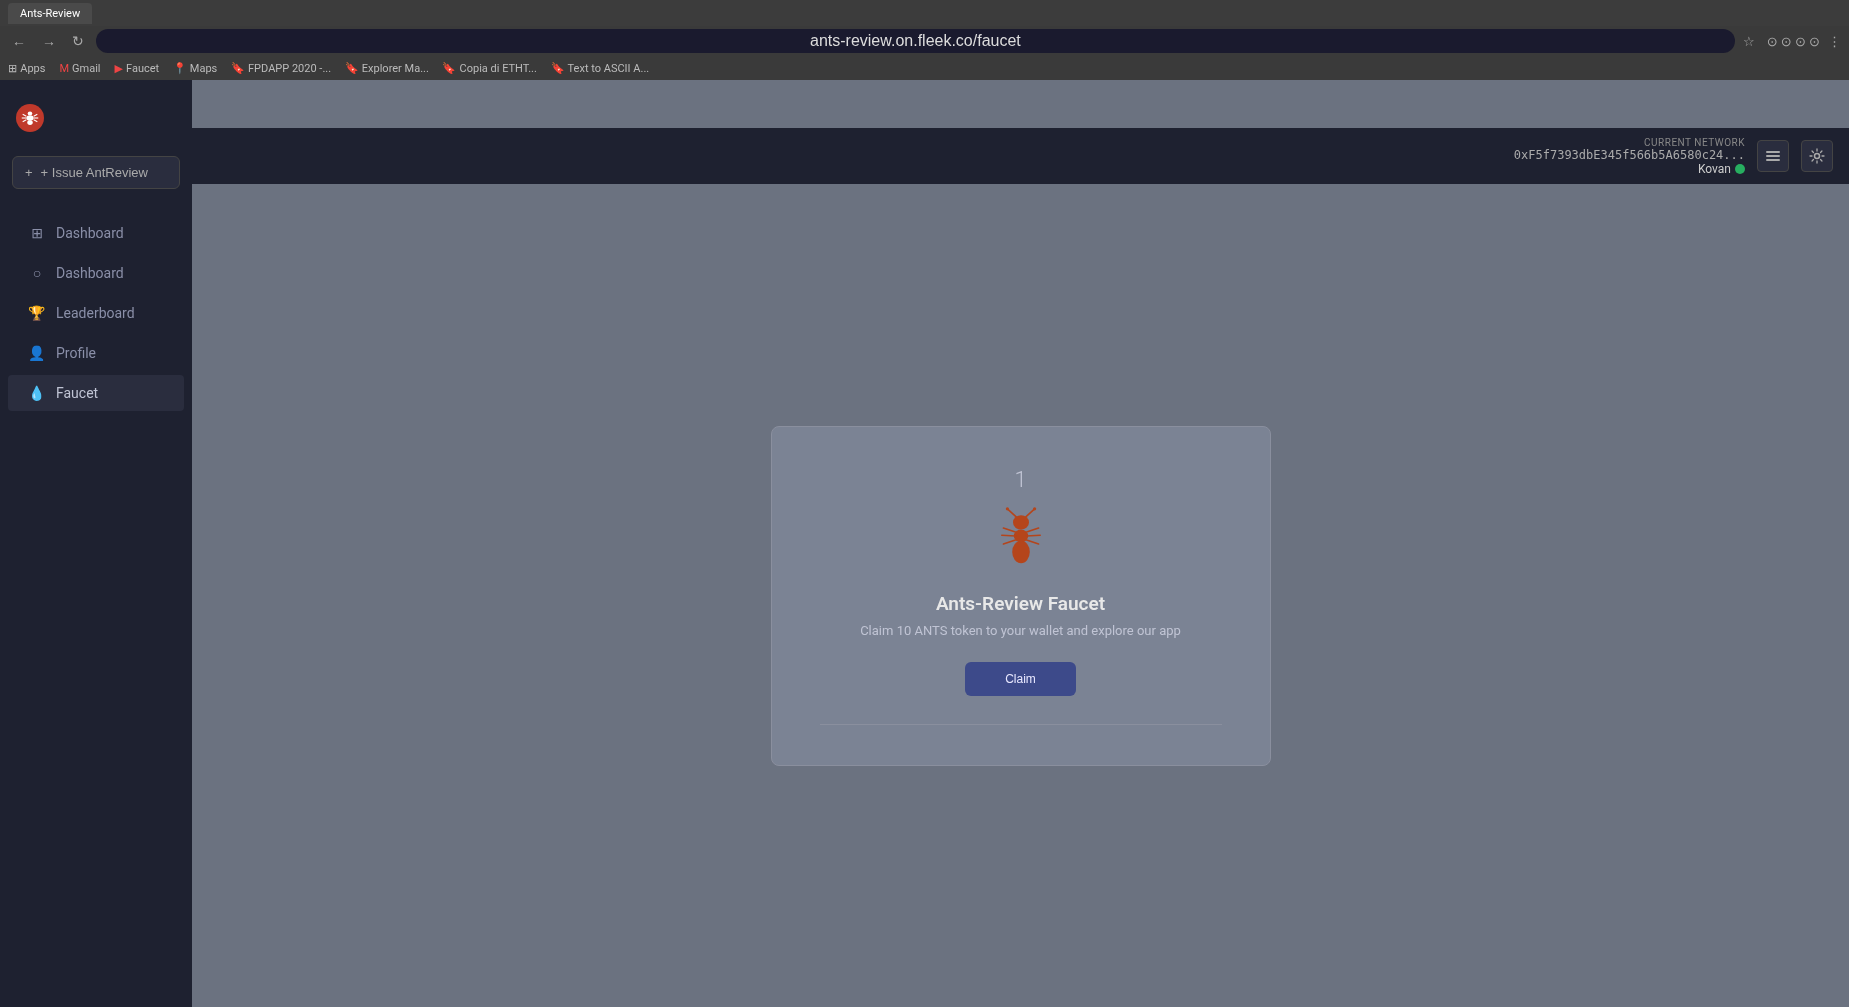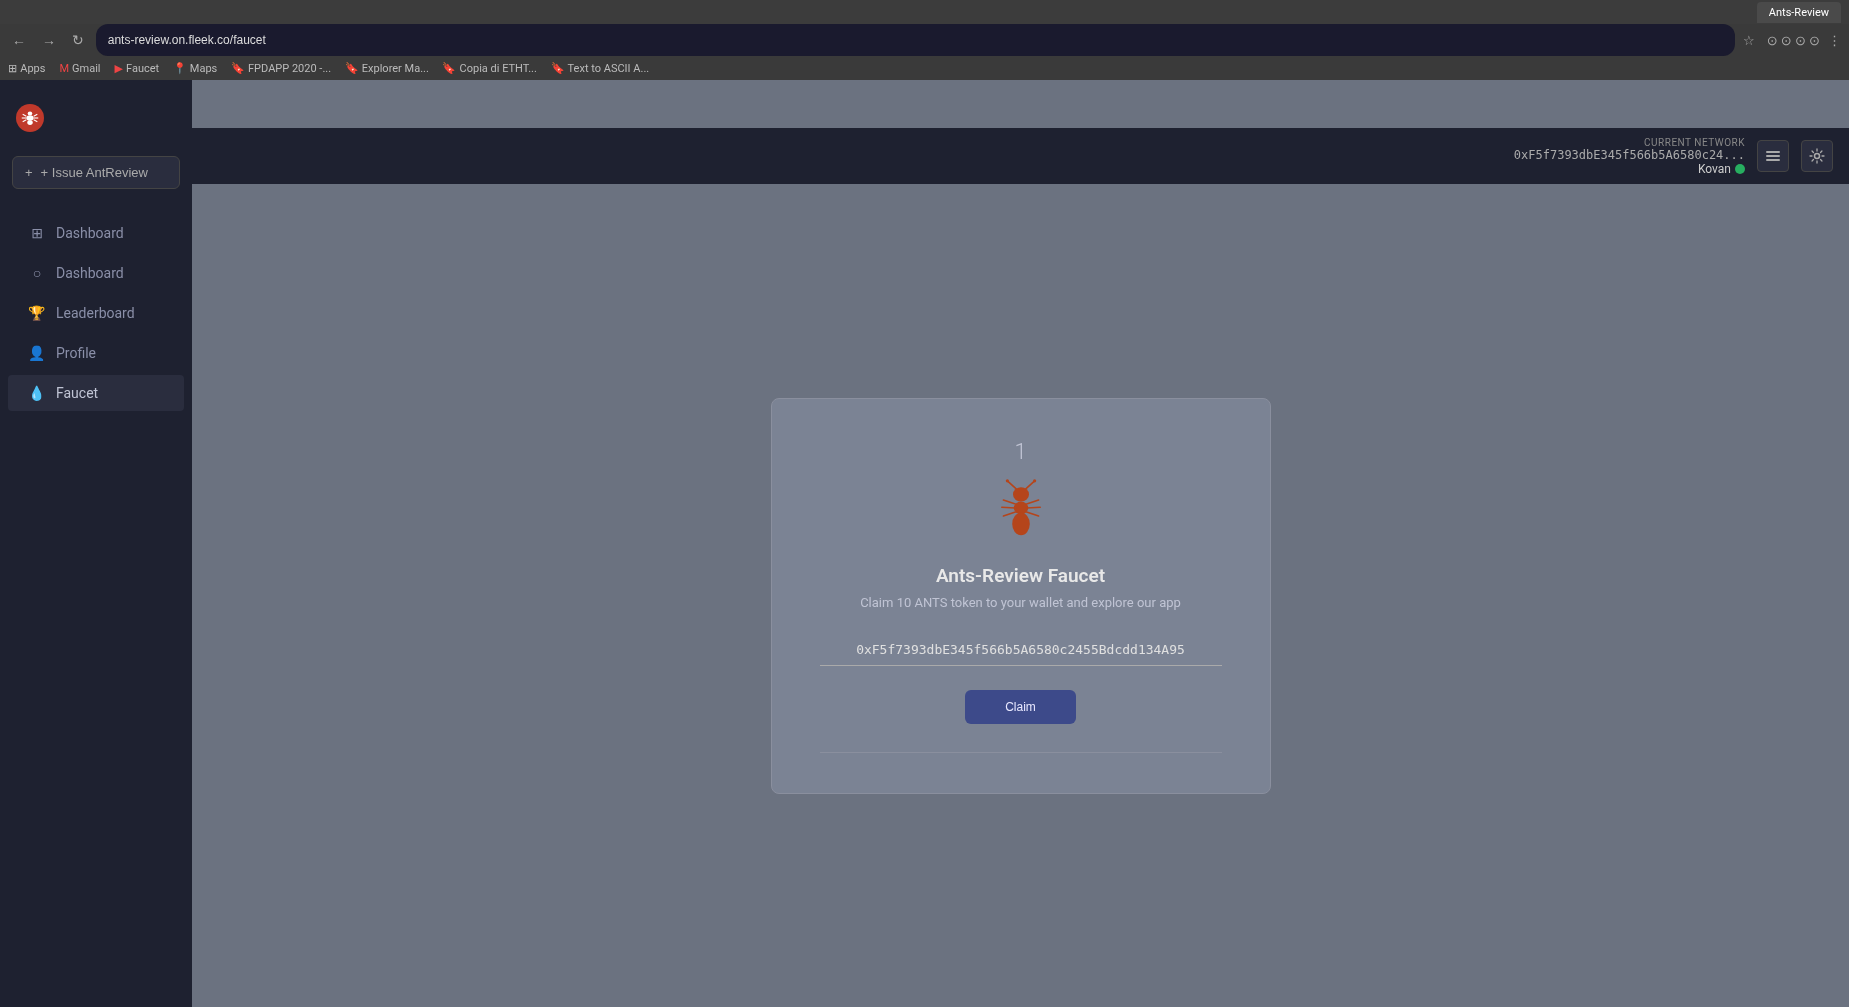--- a/index.html
+++ b/index.html
@@ -21,21 +21,20 @@
       flex-direction: column;
       flex-shrink: 0;
     }
     .browser-tabs {
       background: #3c3c3c;
       height: 32px;
       display: flex;
       align-items: center;
       padding: 0 8px;
       gap: 4px;
-      justify-content: flex-end;
     }
     .browser-tab {
       background: #2d2d2d;
       color: #ccc;
       font-size: 11px;
       padding: 4px 12px;
       border-radius: 4px 4px 0 0;
       white-space: nowrap;
       overflow: hidden;
       text-overflow: ellipsis;
@@ -60,23 +59,24 @@
       padding: 2px 4px;
       background: none;
       border: none;
     }
     .browser-url-bar {
       flex: 1;
       background: #1a1a2e;
       border: none;
       border-radius: 12px;
       color: #ddd;
-      font-size: 12px;
+      font-size: 16px;
       padding: 4px 12px;
-      height: 32px;
+      height: 24px;
+      text-align: center;
     }
     .bookmark-item {
       color: #bbb;
       font-size: 11px;
       display: flex;
       align-items: center;
       gap: 3px;
     }
 
     
@@ -428,21 +428,20 @@
             <line x1="43" y1="50" x2="28" y2="55" stroke="#b5451b" stroke-width="2" stroke-linecap="round"></line>
             <line x1="57" y1="40" x2="72" y2="35" stroke="#b5451b" stroke-width="2" stroke-linecap="round"></line>
             <line x1="57" y1="45" x2="74" y2="44" stroke="#b5451b" stroke-width="2" stroke-linecap="round"></line>
             <line x1="57" y1="50" x2="72" y2="55" stroke="#b5451b" stroke-width="2" stroke-linecap="round"></line>
           </svg>
         </div>
 
         <div class="faucet-title">Ants-Review Faucet</div>
         <div class="faucet-subtitle">Claim 10 ANTS token to your wallet and explore our app</div>
 
-        <input class="wallet-input" type="text" value="0xF5f7393dbE345f566b5A6580c2455Bdcdd134A95" style="">
 
         <button class="claim-btn">Claim</button>
 
         <div class="card-divider"></div>
       </div>
     </div>
   </div>
 </div>
 
 </body></html>

